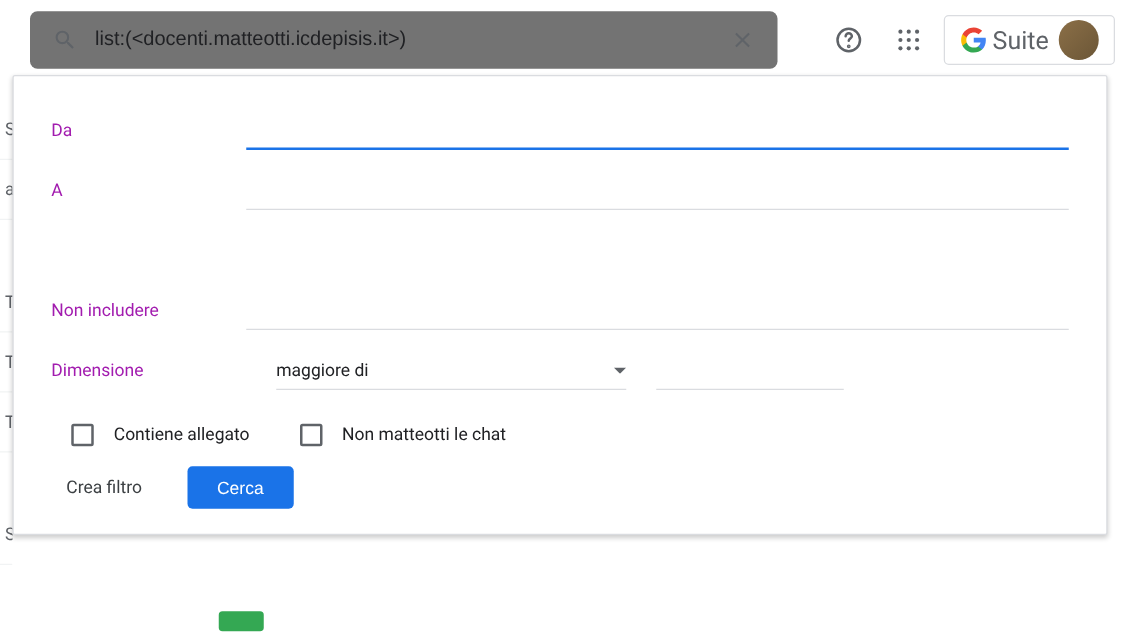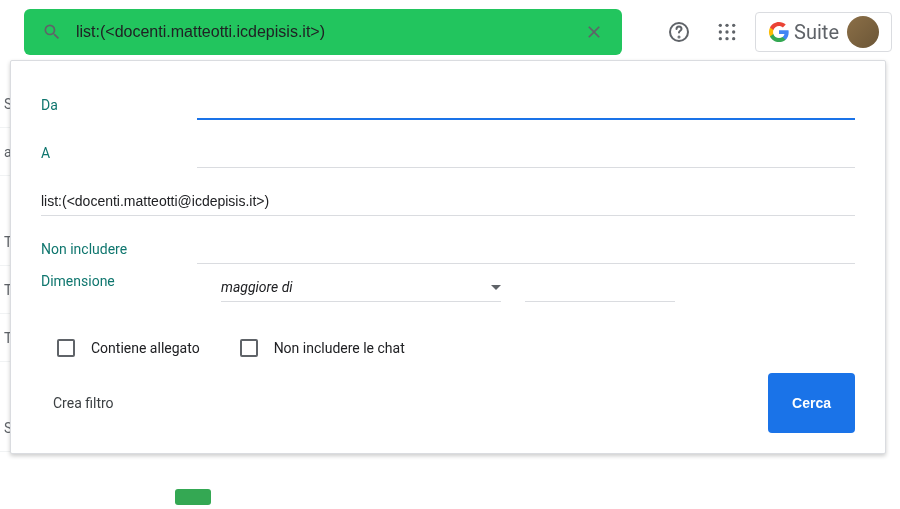--- a/index.html
+++ b/index.html
@@ -1,47 +1,47 @@
 <!DOCTYPE html>
 <html><head>
 <meta charset="utf-8">
 <style>
 * { box-sizing: border-box; margin: 0; padding: 0; }
 body { font-family: 'Google Sans', Roboto, Arial, sans-serif; font-size: 14px; color: #202124; background: #fff; width: 900px; height: 509px; overflow: hidden; position: relative; }
 .topbar { display: flex; align-items: center; height: 64px; padding: 8px 0; }
-.search-container { display: flex; align-items: center; background: #22c55e; border-radius: 6px; margin-left: 24px; width: 598px; height: 46px; padding: 0 8px; }
+.search-container { display: flex; align-items: center; background: #737373; border-radius: 6px; margin-left: 24px; width: 598px; height: 46px; padding: 0 8px; }
 .search-icon { color: #5f6368; width: 24px; height: 24px; display: flex; align-items: center; justify-content: center; margin: 0 8px; }
 .search-input { flex: 1; border: none; background: transparent; font-size: 16px; color: #202124; outline: none; padding: 0 4px; }
 .clear-icon { color: #5f6368; width: 40px; height: 40px; display: flex; align-items: center; justify-content: center; cursor: pointer; border-radius: 50%; }
 .header-icons { display: flex; align-items: center; gap: 8px; margin-left: auto; margin-right: 8px; }
 .header-icon-btn { width: 40px; height: 40px; display: flex; align-items: center; justify-content: center; color: #5f6368; border-radius: 50%; cursor: pointer; }
 .gsuite-box { display: flex; align-items: center; padding: 0 12px; height: 40px; border: 1px solid #dadce0; border-radius: 4px; background: #fff; position: relative; }
 .gsuite-g { width: 22px; height: 22px; margin-right: 4px; }
 .gsuite-text { font-size: 20px; color: #5f6368; font-weight: 400; }
 .avatar { width: 32px; height: 32px; border-radius: 50%; background: linear-gradient(135deg, #8b6f47, #6b5637); margin-left: 8px; }
 .filter-panel { position: absolute; top: 60px; left: 10px; right: 14px; background: #fff; border: 1px solid #dadce0; border-radius: 2px; box-shadow: 0 2px 4px rgba(0,0,0,0.2); padding: 20px 30px 20px 30px; z-index: 10; }
 .form-row { display: flex; align-items: center; min-height: 48px; }
-.form-label { width: 156px; color: #0f766e; font-size: 14px; flex-shrink: 0; }
+.form-label { width: 156px; color: #a21caf; font-size: 14px; flex-shrink: 0; }
 .form-input-wrap { flex: 1; }
 .form-input { width: 100%; border: none; border-bottom: 1px solid #dadce0; font-size: 14px; padding: 6px 0; outline: none; color: #202124; background: transparent; }
 .form-input.focused { border-bottom: 2px solid #1a73e8; }
-.dimension-row { display: flex; align-items: flex-start; gap: 24px; min-height: 48px; }
-.select-wrap { position: relative; display: flex; align-items: center; border-bottom: 1px solid #dadce0; padding: 6px 0; cursor: pointer; font-style: italic; }
+.dimension-row { display: flex; align-items: center; gap: 24px; min-height: 48px; }
+.select-wrap { position: relative; display: flex; align-items: center; border-bottom: 1px solid #dadce0; padding: 6px 0; cursor: pointer; }
 .select-wrap.size-op { width: 280px; }
 .select-wrap.size-unit { width: 100px; margin-left: auto; }
 .select-text { flex: 1; color: #202124; font-size: 14px; }
 .select-arrow { color: #5f6368; }
 .size-value-input { width: 150px; border: none; border-bottom: 1px solid #dadce0; font-size: 14px; padding: 6px 0; outline: none; background: transparent; }
 .checkbox-row { display: flex; align-items: center; gap: 40px; margin-top: 18px; margin-bottom: 16px; margin-left: 16px; }
 .checkbox-item { display: flex; align-items: center; gap: 16px; cursor: pointer; }
 .checkbox-box { width: 18px; height: 18px; border: 2px solid #5f6368; border-radius: 2px; }
 .checkbox-label { font-size: 14px; color: #202124; }
-.button-row { display: flex; justify-content: space-between; align-items: center; gap: 24px; margin-top: 8px; }
+.button-row { display: flex; justify-content: flex-start; align-items: center; gap: 24px; margin-top: 8px; }
 .btn-text { color: #3c4043; font-size: 14px; cursor: pointer; padding: 8px 12px; }
-.btn-primary { background: #1a73e8; color: #fff; font-size: 14px; padding: 22px 24px; border-radius: 4px; border: none; cursor: pointer; font-weight: 700; }
+.btn-primary { background: #1a73e8; color: #fff; font-size: 14px; padding: 9px 24px; border-radius: 4px; border: none; cursor: pointer; font-weight: 400; }
 .sidebar-fragment { position: absolute; left: 0; top: 64px; width: 10px; height: 440px; overflow: hidden; }
 .sidebar-item { height: 48px; display: flex; align-items: center; padding-left: 4px; color: #5f6368; font-size: 14px; white-space: nowrap; border-bottom: 1px solid #f1f3f4; }
 .sidebar-item.first { margin-top: 16px; }
 .green-fragment { position: absolute; left: 175px; bottom: 4px; width: 36px; height: 16px; background: #34a853; border-radius: 3px; }
 svg { display: block; }
 </style>
 </head>
 <body>
 
 <div class="topbar">
@@ -104,21 +104,20 @@
 <div class="filter-panel">
   <div class="form-row">
     <div class="form-label">Da</div>
     <div class="form-input-wrap"><input class="form-input focused" type="text" value="" style=""></div>
   </div>
   <div class="form-row">
     <div class="form-label">A</div>
     <div class="form-input-wrap"><input class="form-input" type="text" value="" style=""></div>
   </div>
   <div class="form-row">
-    <div class="form-input-wrap"><input class="form-input" type="text" value="list:(&lt;docenti.matteotti@icdepisis.it&gt;)" style=""></div>
   </div>
   <div class="form-row">
     <div class="form-label">Non includere</div>
     <div class="form-input-wrap"><input class="form-input" type="text" value="" style=""></div>
   </div>
   <div class="dimension-row">
     <div class="form-label">Dimensione</div>
     <div class="select-wrap size-op">
       <span class="select-text">maggiore di</span>
       <span class="select-arrow">
@@ -129,21 +128,21 @@
     </div>
     <input class="size-value-input" type="text" value="" style="">
   </div>
   <div class="checkbox-row">
     <label class="checkbox-item">
       <span class="checkbox-box"></span>
       <span class="checkbox-label">Contiene allegato</span>
     </label>
     <label class="checkbox-item">
       <span class="checkbox-box"></span>
-      <span class="checkbox-label">Non includere le chat</span>
+      <span class="checkbox-label">Non matteotti le chat</span>
     </label>
   </div>
   <div class="button-row">
     <span class="btn-text">Crea filtro</span>
     <button class="btn-primary">Cerca</button>
   </div>
 </div>
 
 <div class="green-fragment"></div>
 

